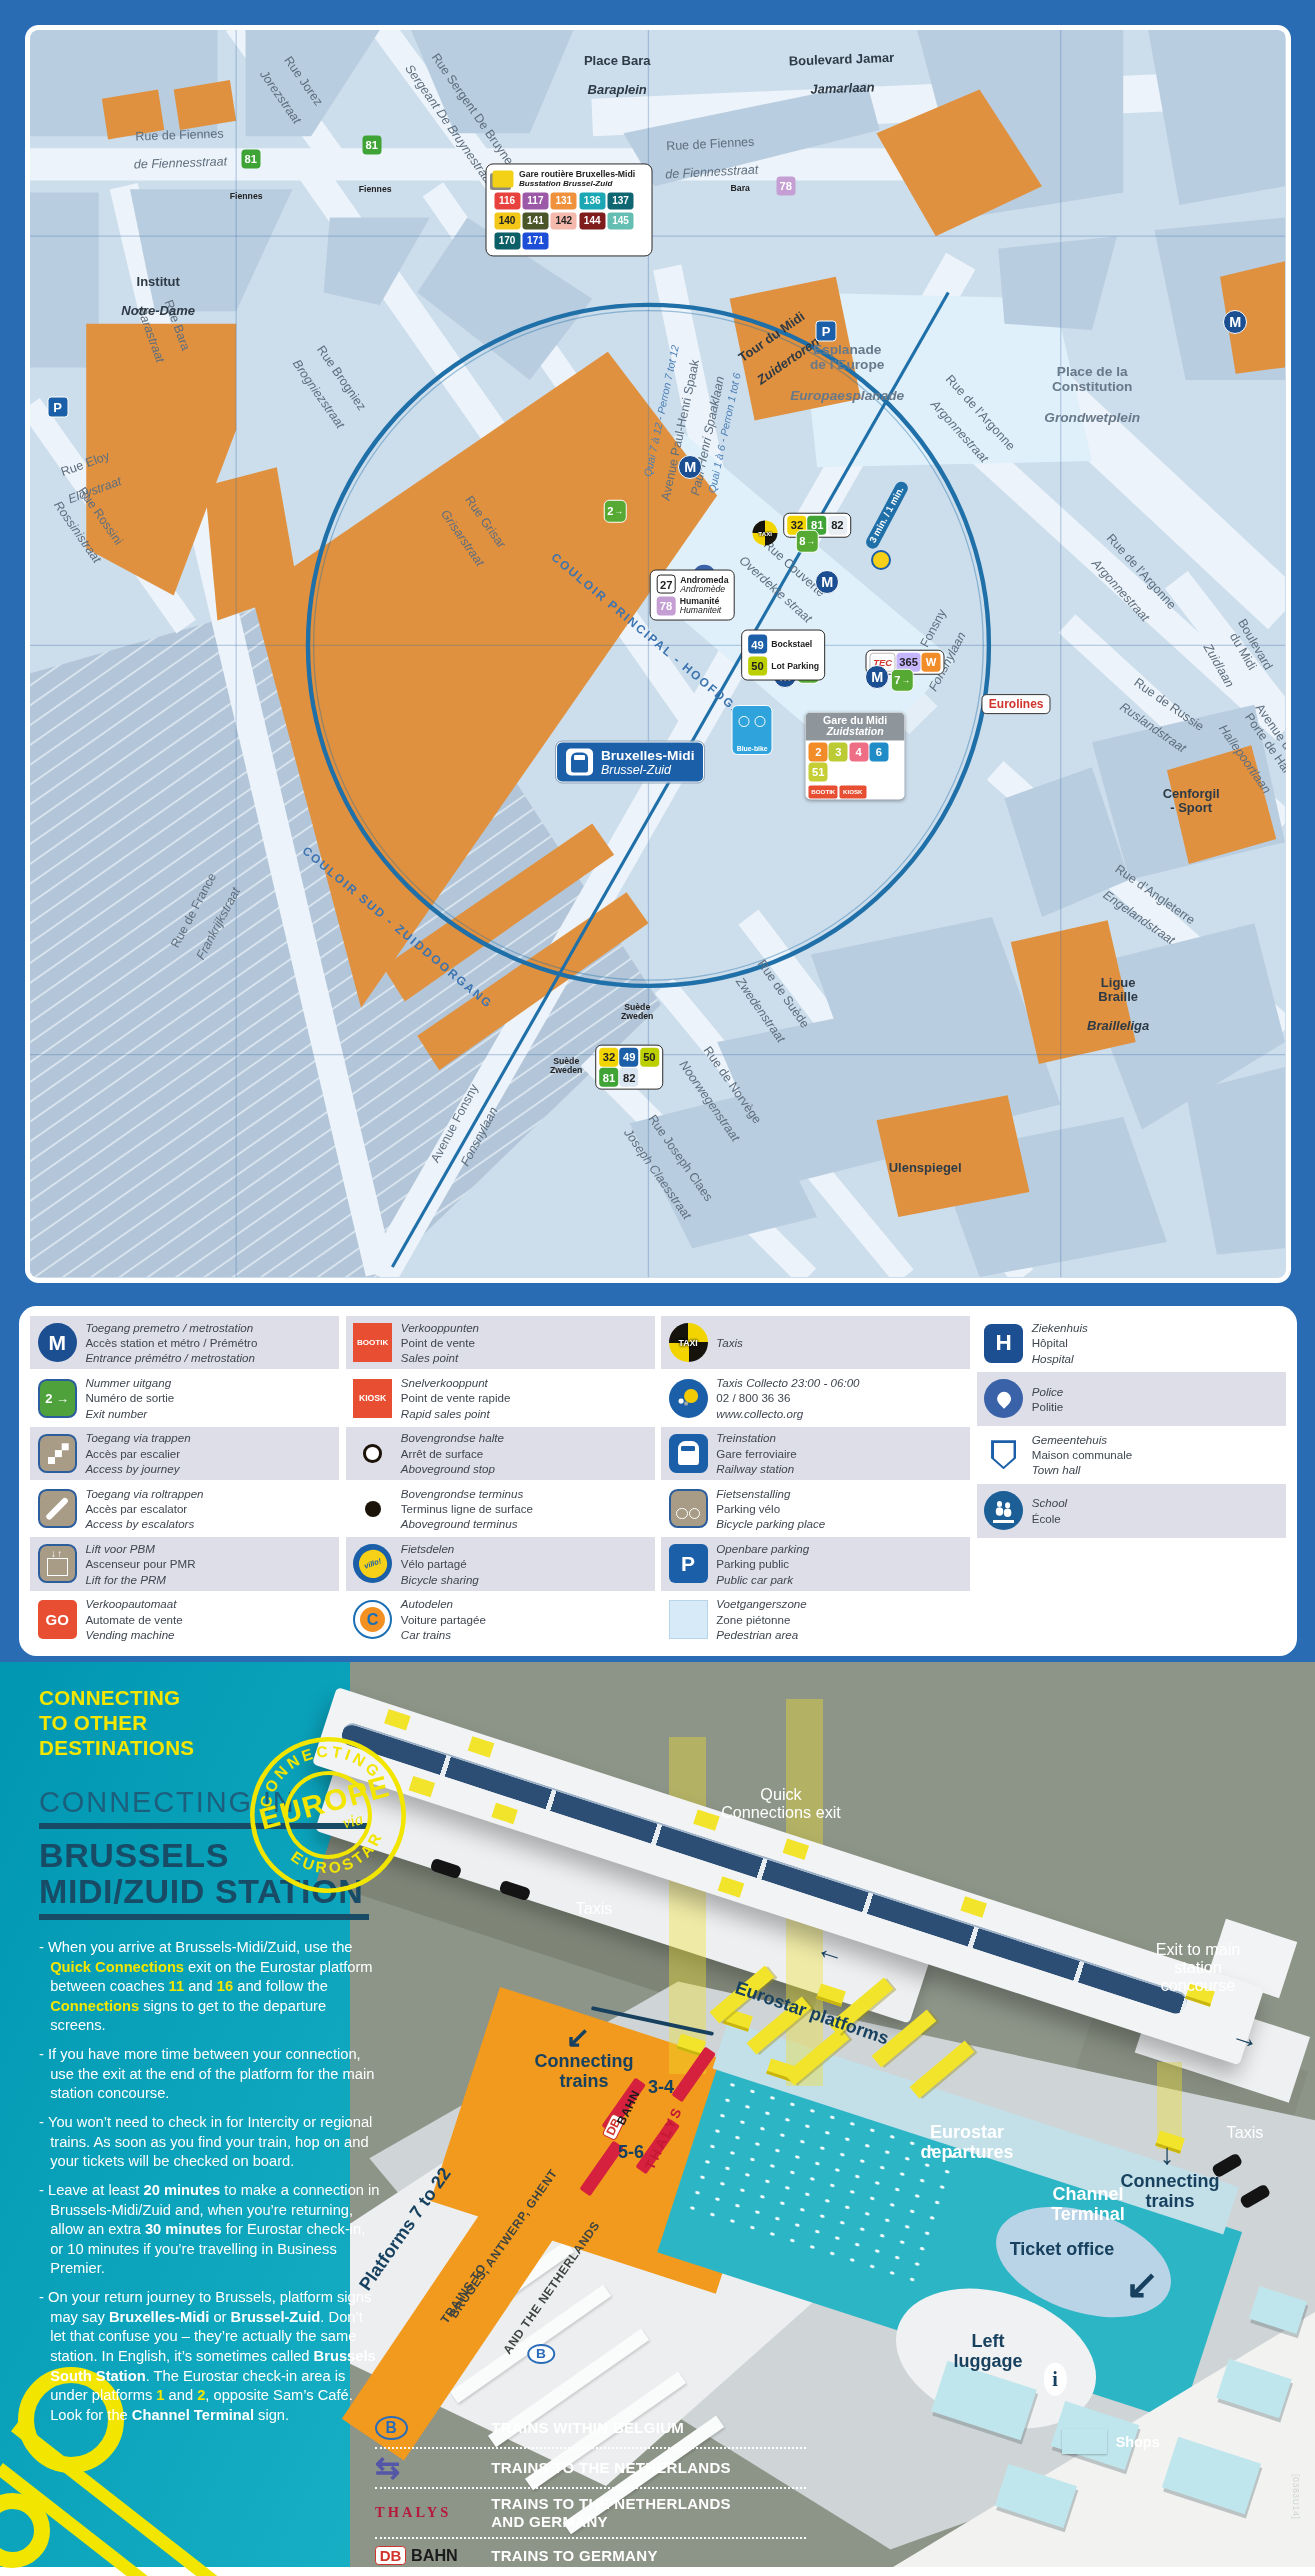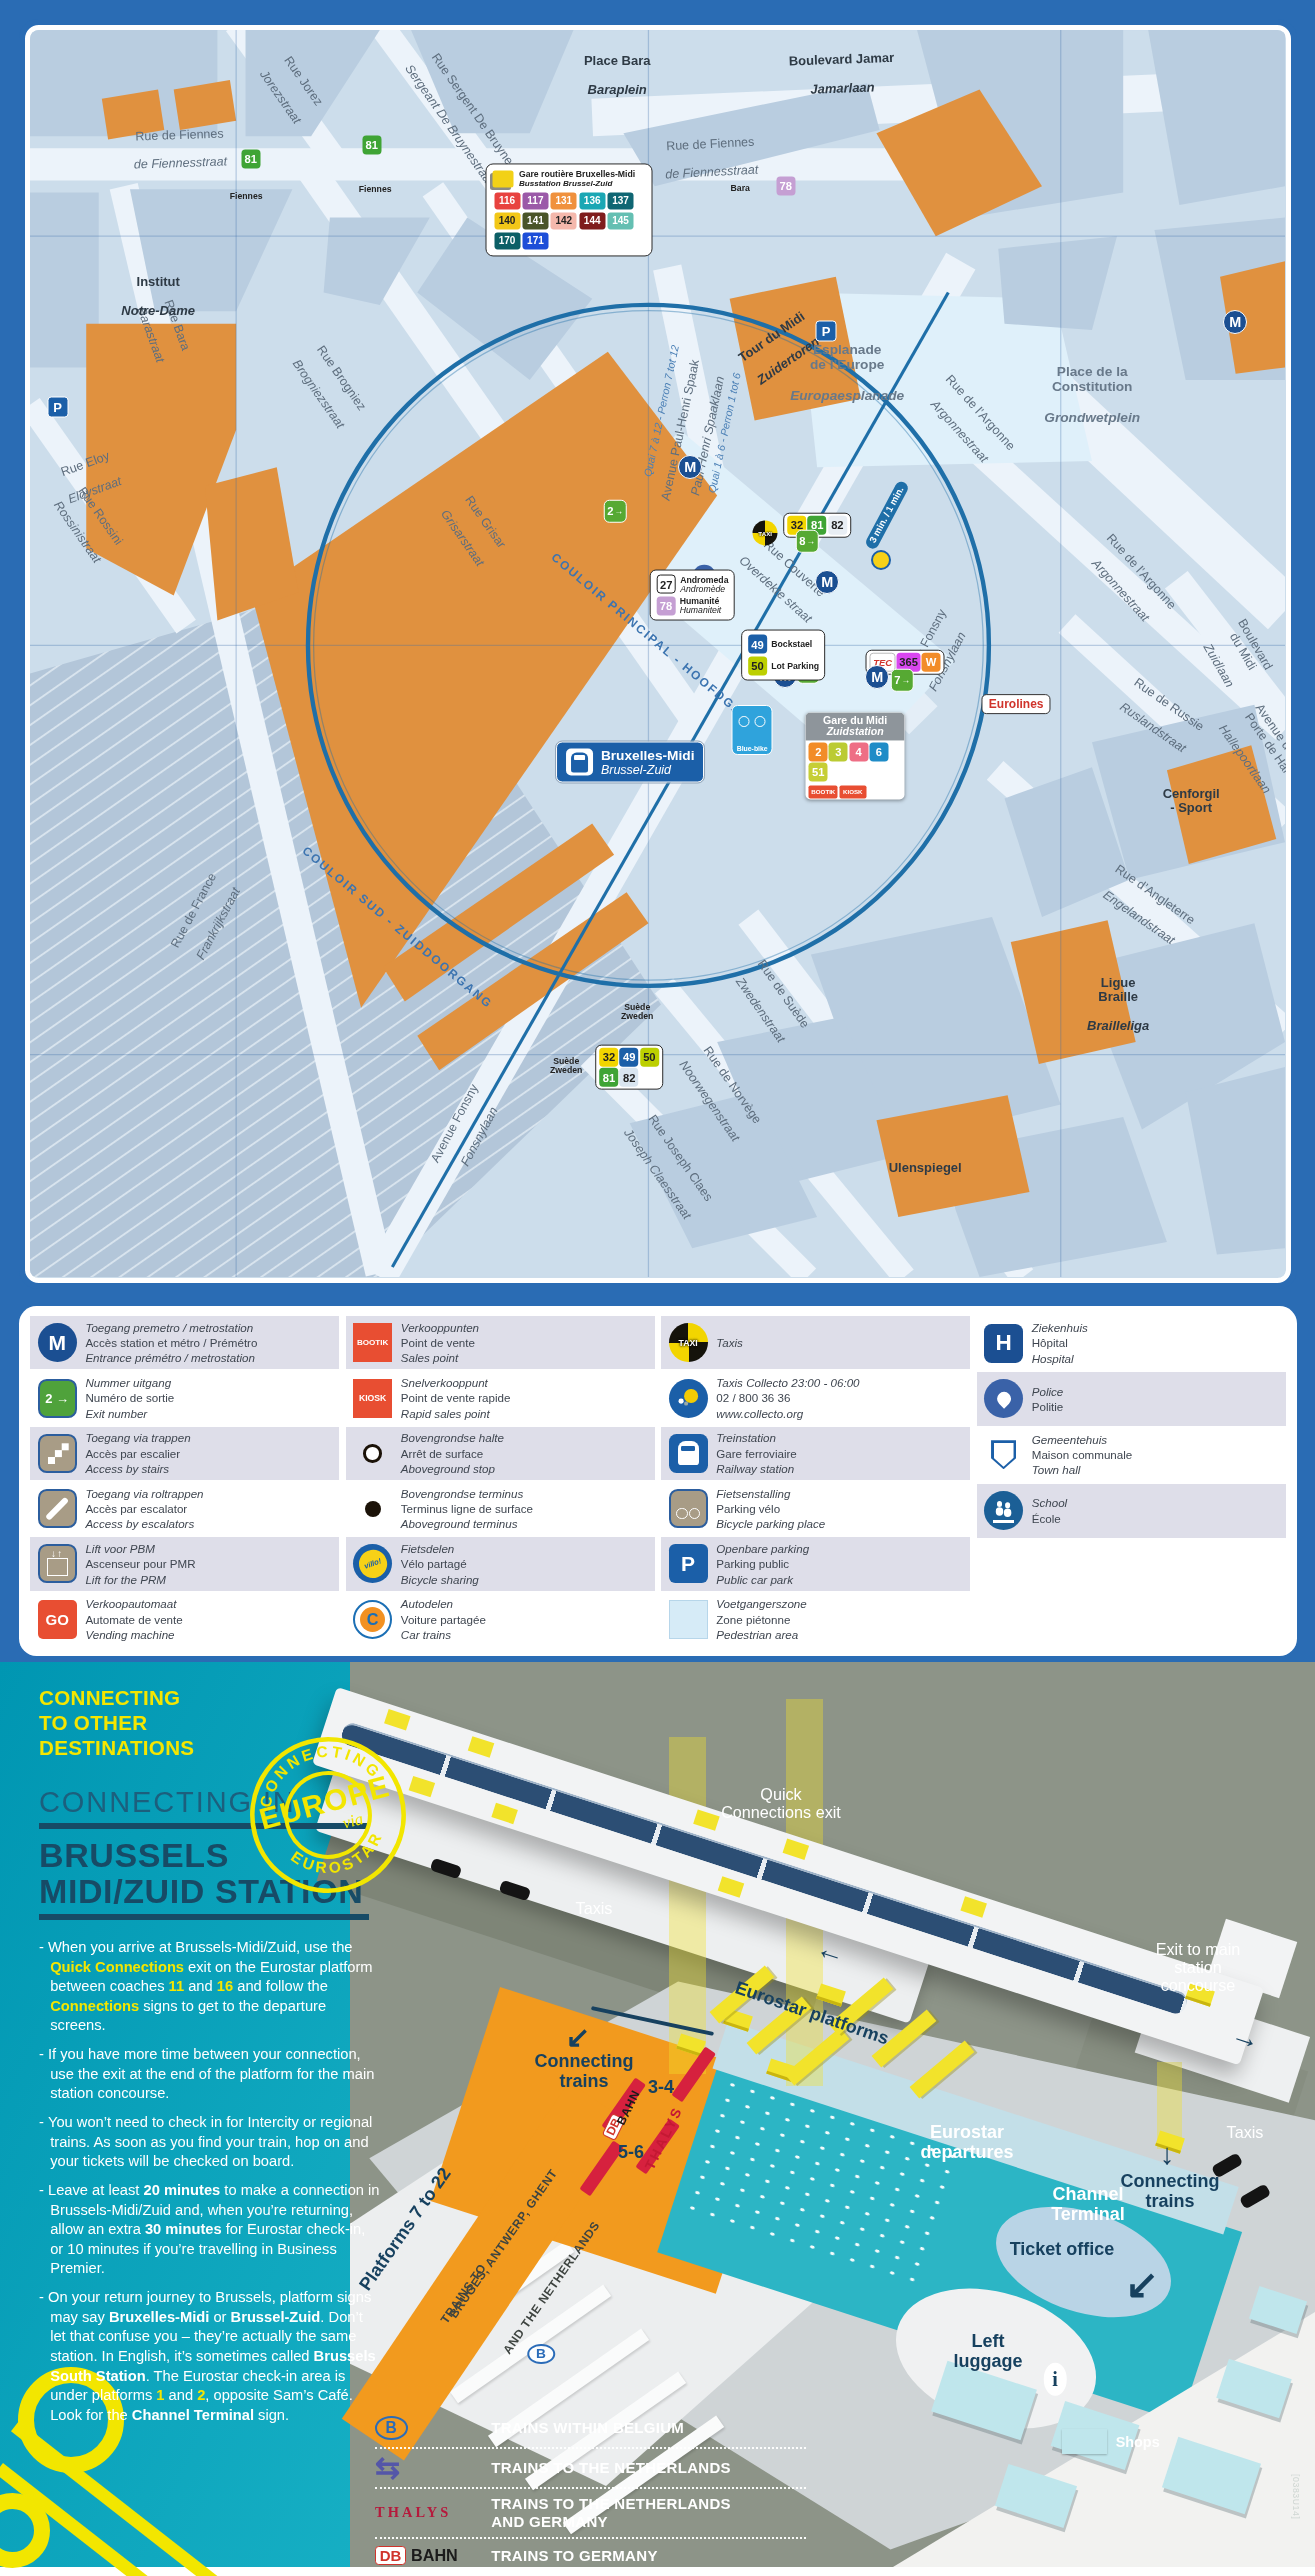--- a/index.html
+++ b/index.html
@@ -554,21 +554,21 @@
                   <div class="it"></div>
                 </div>
             </div>
             </div>
         </div>
 
         <div class="mk plate" style="left:875px;top:632px">
           <div class="plate-row">
 
           <span class="rc rc-tec" style="background: rgb(255, 255, 255);">TEC</span>
-              <span class="rc rc-dark" style="background: #d946ef;">365</span>
+              <span class="rc rc-dark" style="background: #c4b5fd;">365</span>
               <span class="rc" style="background: rgb(242, 140, 40);">W</span>
             </div>
         </div>
 
         <div class="mk plate plate-col" style="left:599px;top:1037px">
           <div class="plate-row">
 
           <span class="rc rc-dark" style="background: rgb(242, 213, 0);">32</span>
               <span class="rc" style="background: rgb(27, 95, 168);">49</span>
               <span class="rc rc-dark" style="background: rgb(188, 207, 0);">50</span>
@@ -655,21 +655,21 @@
             <div class="t1">Nummer uitgang</div>
             <div class="t2">Numéro de sortie</div>
             <div class="t3">Exit number</div>
           </div>
         </div>
           <div class="lg-item shaded">
           <span class="lgi stairs-icon"></span>
           <div class="lg-text">
             <div class="t1">Toegang via trappen</div>
             <div class="t2">Accès par escalier</div>
-            <div class="t3">Access by stairs</div>
+            <div class="t3">Access by journey</div>
           </div>
         </div>
           <div class="lg-item">
           <span class="lgi escalator-icon"></span>
           <div class="lg-text">
             <div class="t1">Toegang via roltrappen</div>
             <div class="t2">Accès par escalator</div>
             <div class="t3">Access by escalators</div>
           </div>
         </div>

